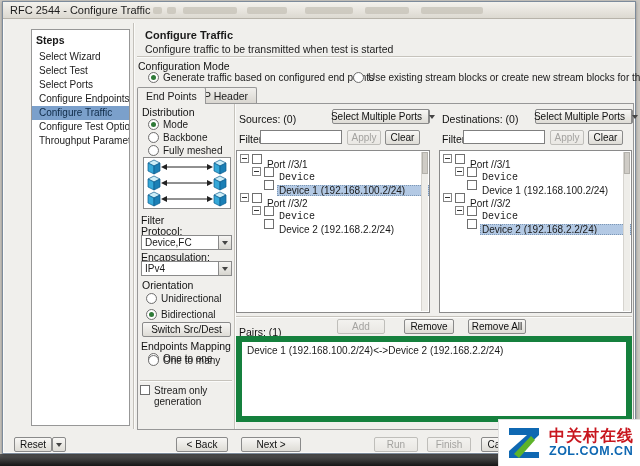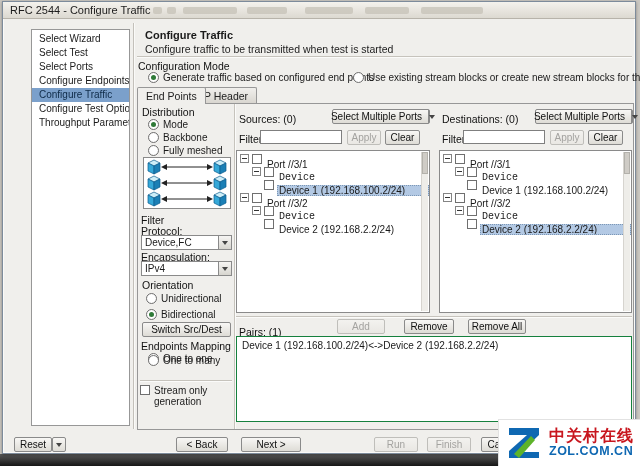--- a/index.html
+++ b/index.html
@@ -88,21 +88,21 @@
     position:relative; }
   .expander::after { content:""; position:absolute; left:1px; top:3px; width:5px; height:1px; background:#333; }
   .tlabel { padding:0 2px;margin-top:11px; }
   .tlabel.sel { background:#b3c9e4; flex:1; outline:1px dotted #7c97b5; outline-offset:-1px; }
   .vscroll { position:absolute; top:1px; right:1px; width:7px; bottom:1px;
     background:#eeede9; border-left:1px solid #d6d4cf; }
   .vscroll .thumb { position:absolute; top:0; left:0; width:6px; height:22px;
     background:#cfccc6; border:1px solid #b3b1ab; }
 
   .pairs-list { position:absolute; left:98px; top:232px; width:396px; height:86px;
-    background:#fff; border:1px solid #15803d; font-size:10px; padding:3px 5px; }
+    background:#fff; border:6px solid #15803d; font-size:10px; padding:3px 5px; }
 
   
   .watermark { position:absolute; right:0; bottom:0; width:142px; height:47px; background:#ffffff;
     display:flex; align-items:center; gap:5px; padding:3px 5px; z-index:20;
     border-left:1px solid #e2e2e2; border-top:1px solid #e2e2e2; }
   .wm-text { display:flex; flex-direction:column; line-height:1.05; }
   .wm-cn { font-size:16px; font-weight:bold; color:#c8161e; letter-spacing:1px; }
   .wm-en { font-size:12.5px; font-weight:bold; color:#0f68b2; letter-spacing:.5px; }
 </style>
 </head>
@@ -119,20 +119,21 @@
       <div class="ghost" style="left:150px;width:9px"></div>
       <div class="ghost" style="left:164px;width:9px"></div>
       <div class="ghost" style="left:180px;width:54px"></div>
       <div class="ghost" style="left:244px;width:40px"></div>
       <div class="ghost" style="left:302px;width:48px"></div>
       <div class="ghost" style="left:362px;width:44px"></div>
       <div class="ghost" style="left:418px;width:62px"></div>
     </div>
 
     <div class="steps-panel">
+      <div class="steps-header">Steps</div>
       <div class="step-item">Select Wizard</div>
       <div class="step-item">Select Test</div>
       <div class="step-item">Select Ports</div>
       <div class="step-item">Configure Endpoints</div>
       <div class="step-item selected">Configure Traffic</div>
       <div class="step-item">Configure Test Options</div>
       <div class="step-item">Throughput Parameters</div>
     </div>
 
     <div class="vsep"></div>

